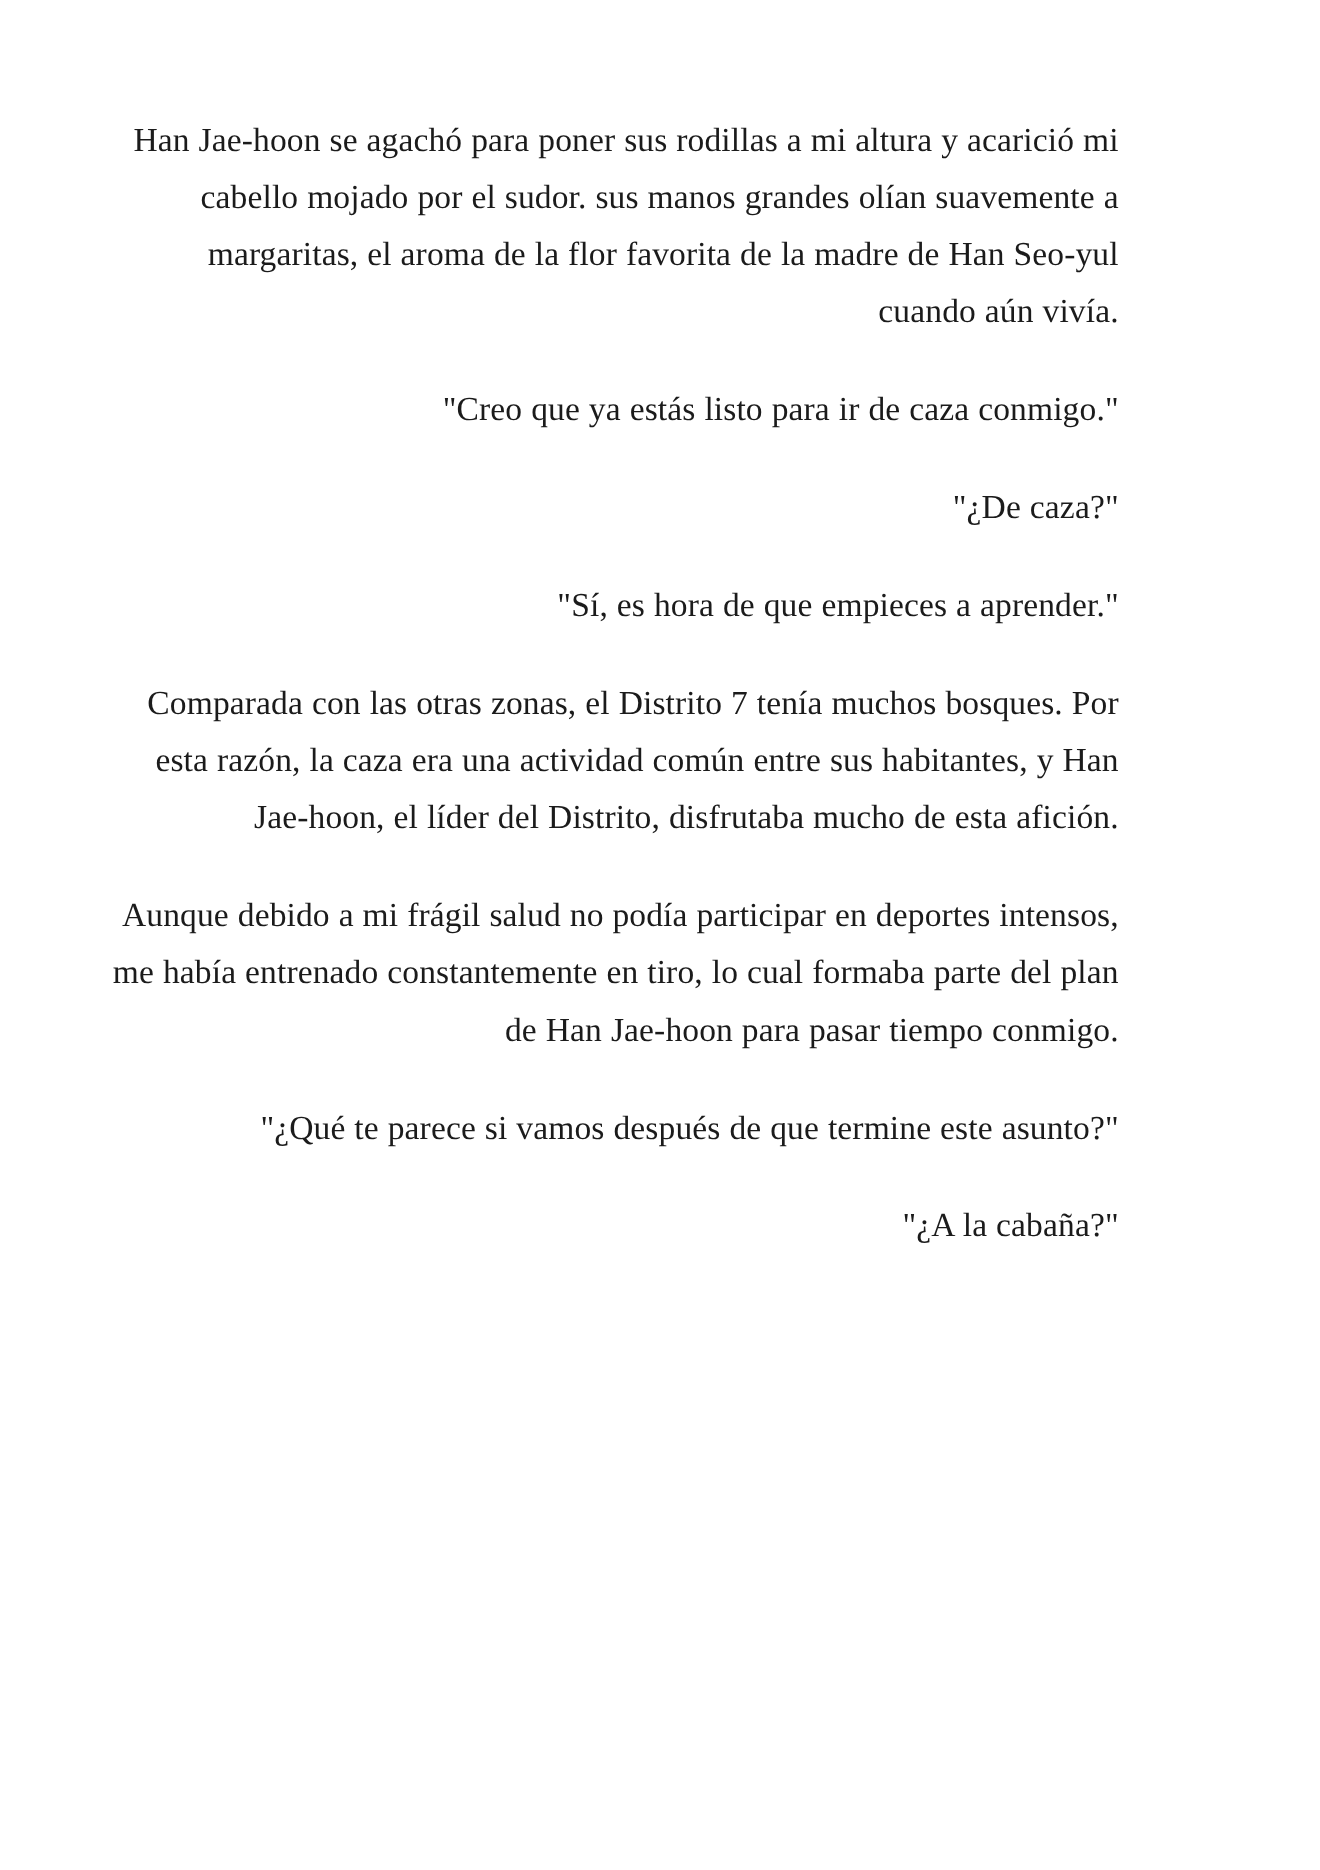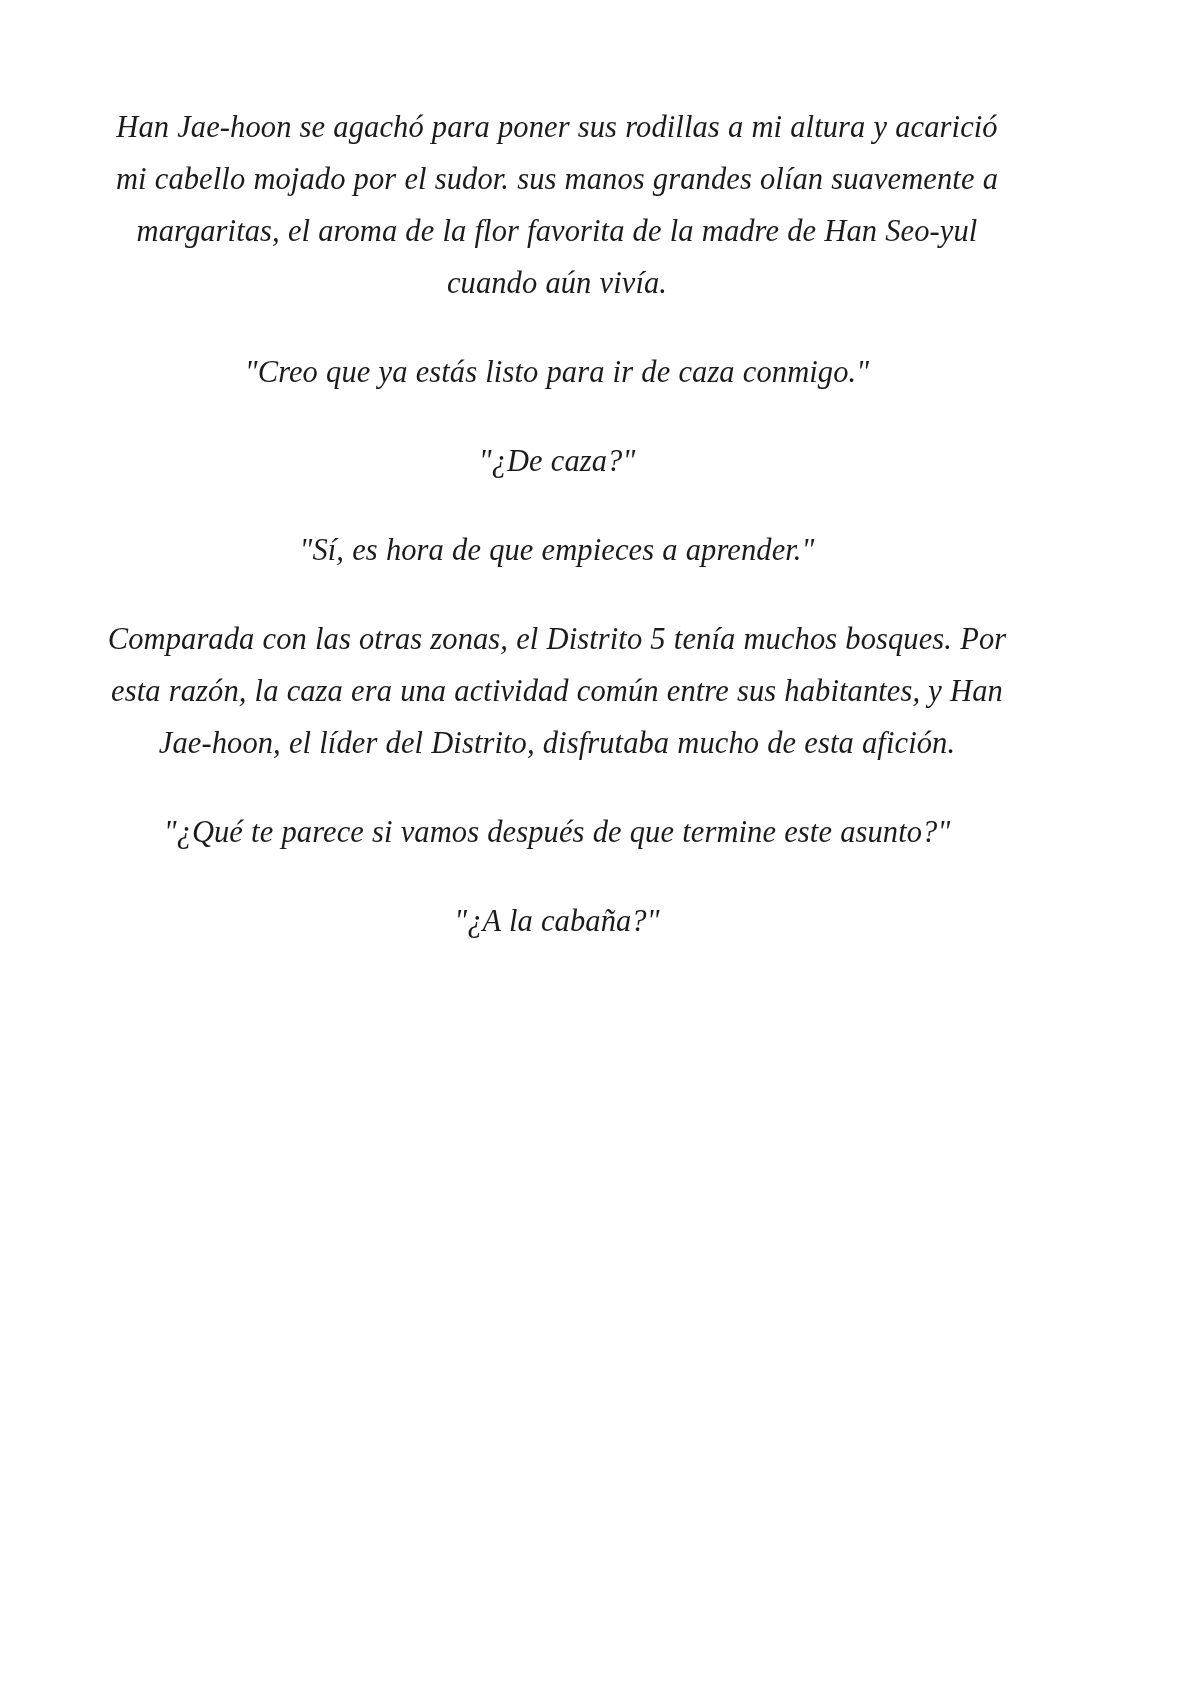--- a/index.html
+++ b/index.html
@@ -28,24 +28,23 @@
     left: 97px;
     top: 101px;
     width: 920px;
   }
   .para {
     margin: 0 0 37px 0;
     font-size: 30.5px;
     line-height: 52px;
     letter-spacing: 0.1px;
     word-spacing: 0.4px;
-    text-align: center;
+    text-align: right;
     color: #1b1b1b;
     hyphens: none;
-    font-style: italic;
     -webkit-hyphens: none;
   }
   .para:last-child {
     margin-bottom: 0;
   }
   .para.dialogue {
     white-space: nowrap;
   }
 </style>
 </head>
@@ -55,22 +54,23 @@
   <div id="content">
 
     <p class="para">Han Jae-hoon se agachó para poner sus rodillas a mi altura y acarició mi cabello mojado por el sudor. sus manos grandes olían suavemente a margaritas, el aroma de la flor favorita de la madre de Han Seo-yul cuando aún vivía.</p>
 
     <p class="para dialogue">"Creo que ya estás listo para ir de caza conmigo."</p>
 
     <p class="para dialogue">"¿De caza?"</p>
 
     <p class="para dialogue">"Sí, es hora de que empieces a aprender."</p>
 
-    <p class="para">Comparada con las otras zonas, el Distrito 5 tenía muchos bosques. Por esta razón, la caza era una actividad común entre sus habitantes, y Han Jae-hoon, el líder del Distrito, disfrutaba mucho de esta afición.</p>
+    <p class="para">Comparada con las otras zonas, el Distrito 7 tenía muchos bosques. Por esta razón, la caza era una actividad común entre sus habitantes, y Han Jae-hoon, el líder del Distrito, disfrutaba mucho de esta afición.</p>
 
+    <p class="para">Aunque debido a mi frágil salud no podía participar en deportes intensos, me había entrenado constantemente en tiro, lo cual formaba parte del plan de Han Jae-hoon para pasar tiempo conmigo.</p>
 
 
     <p class="para dialogue">"¿Qué te parece si vamos después de que termine este asunto?"</p>
 
     <p class="para dialogue">"¿A la cabaña?"</p>
 
   </div>
 </div>
 
 </body></html>

